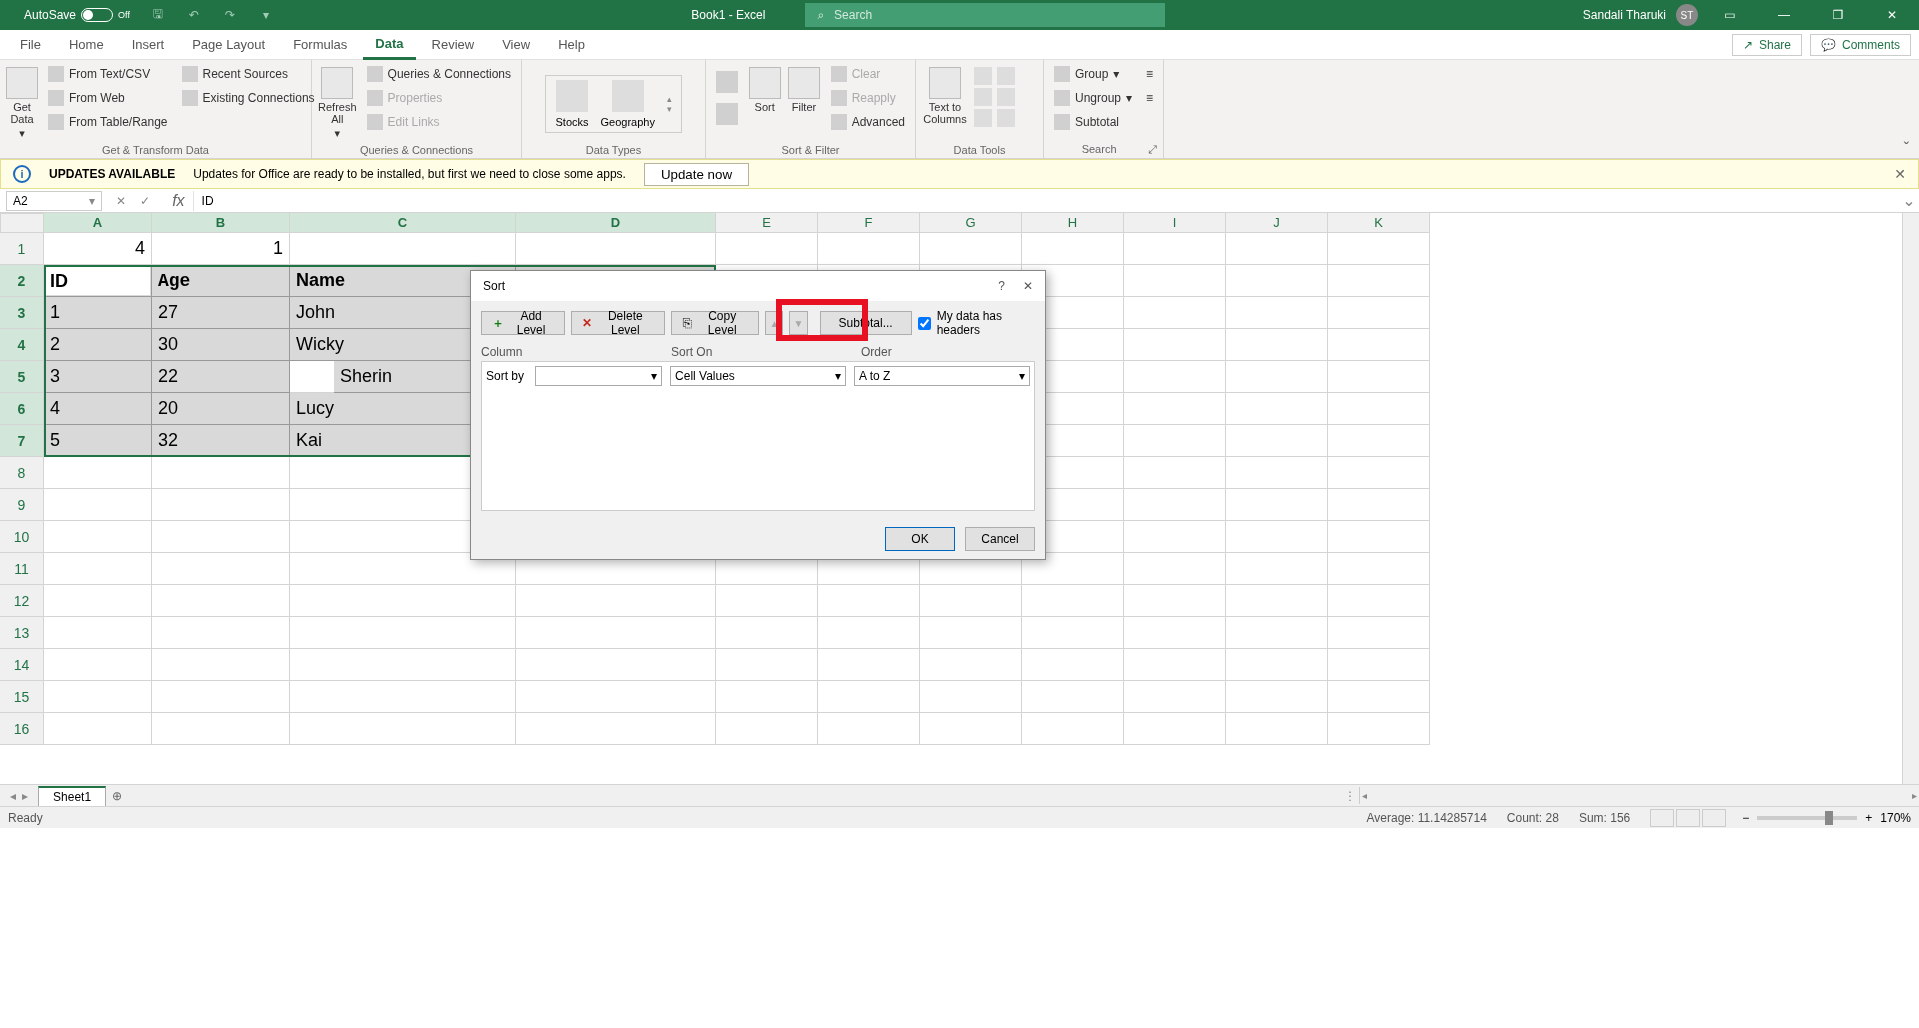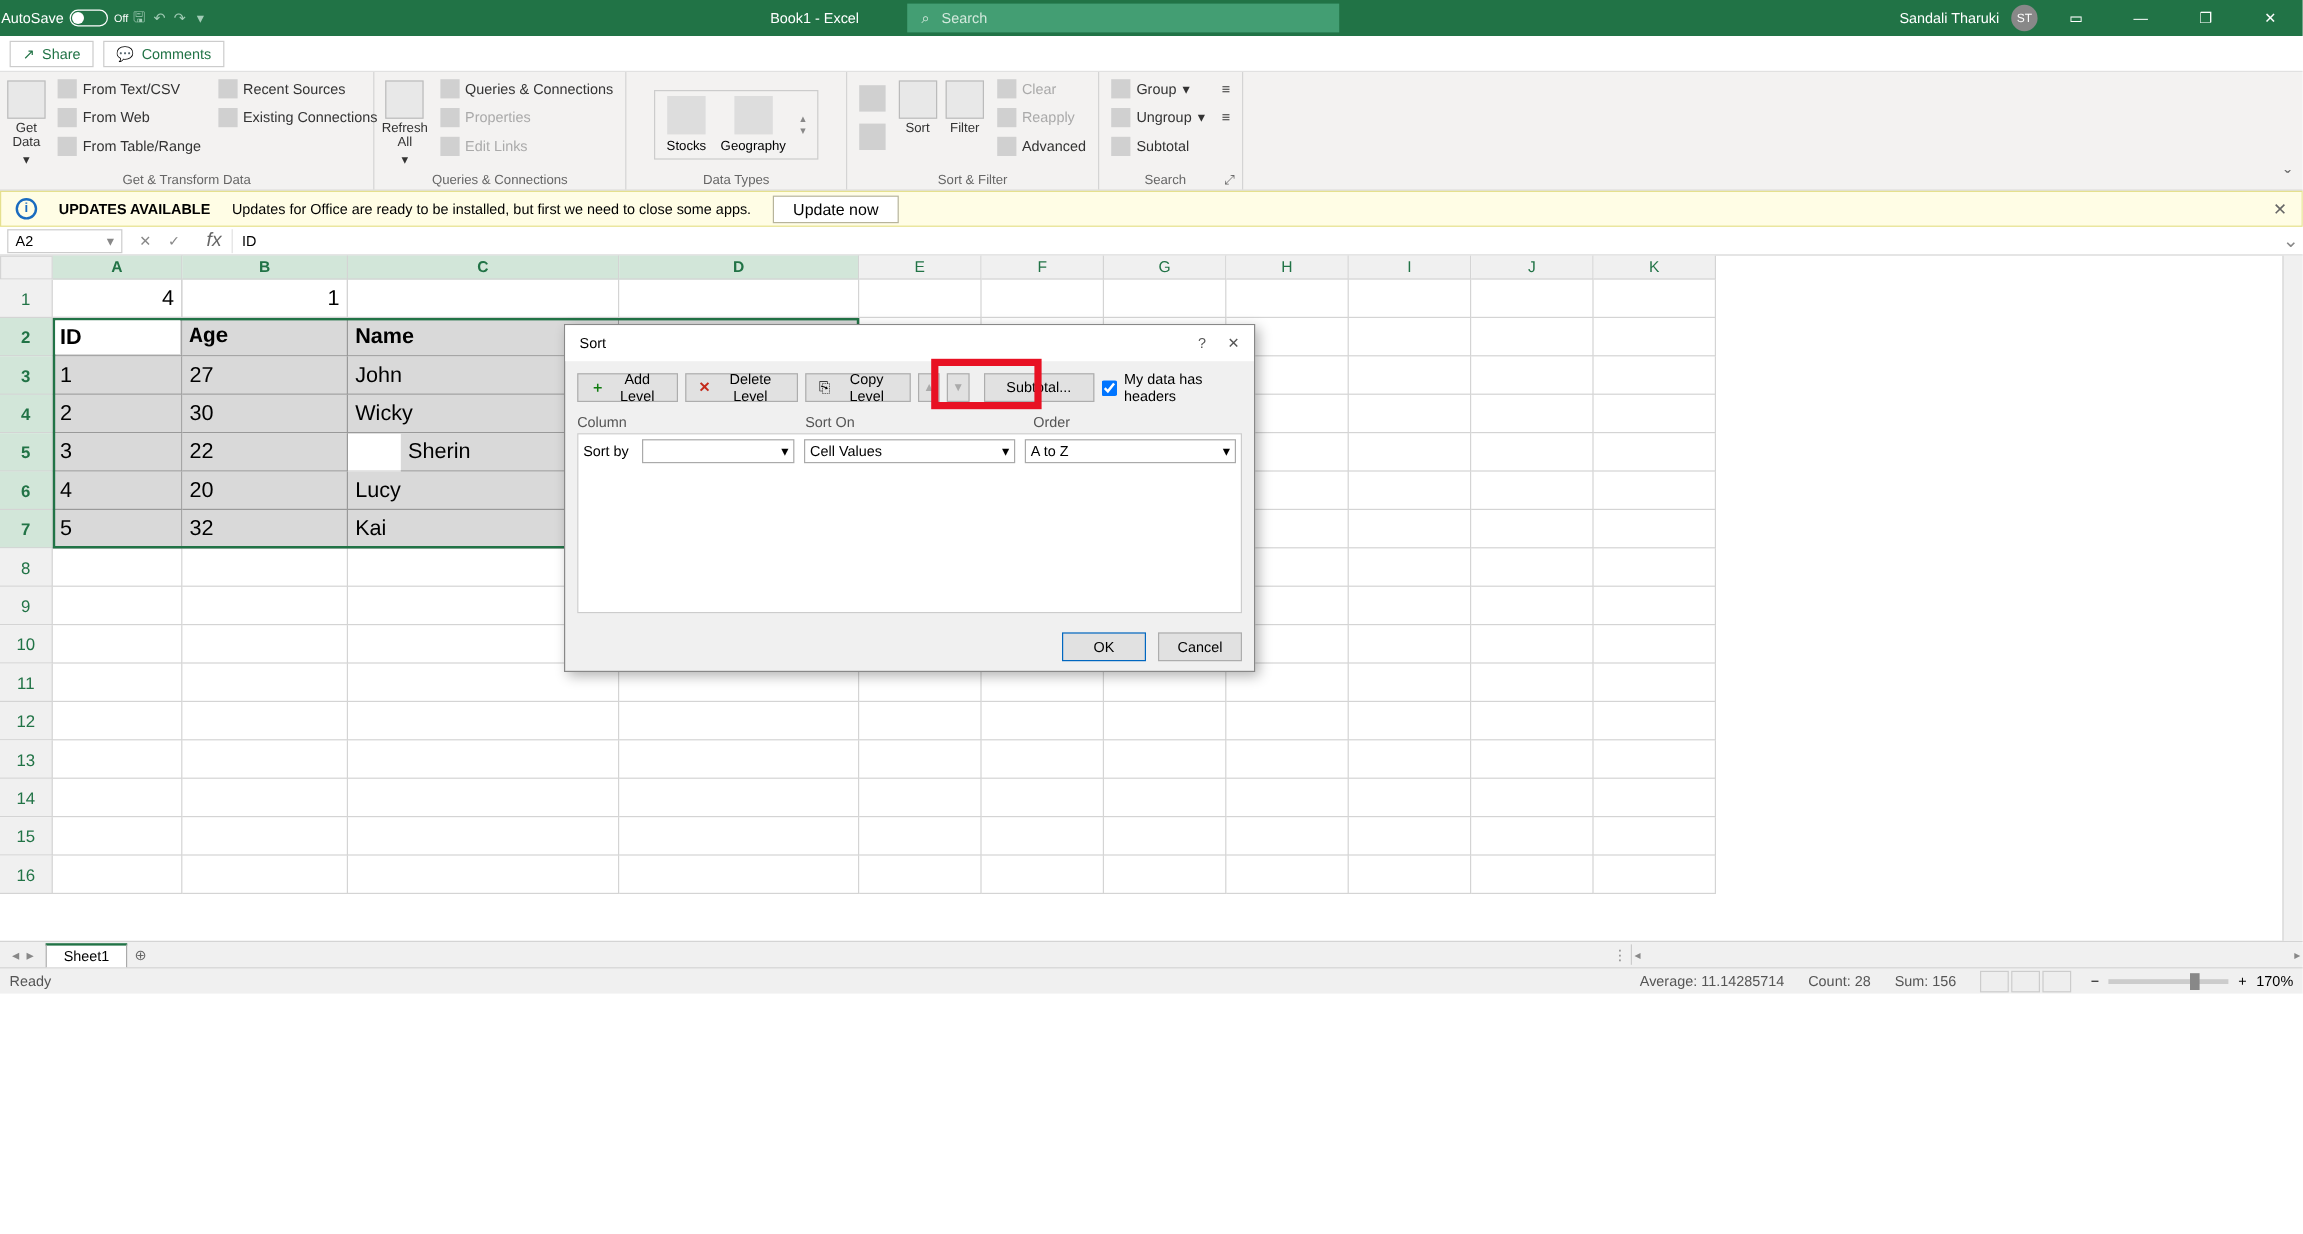--- a/index.html
+++ b/index.html
@@ -1,20 +1,20 @@
 <!DOCTYPE html>
 <html><head>
   <meta charset="utf-8">
   <style>
     * { margin: 0; padding: 0; box-sizing: border-box; font-family: "Segoe UI", Tahoma, sans-serif; }
     body { background: #fff; width: 1919px; height: 1028px; overflow: hidden; position: relative; }
     
     
     .titlebar { background: #217346; height: 30px; display: flex; align-items: center; color: #fff; font-size: 12px; }
-    .titlebar-left { display: flex; align-items: center; gap: 1px; padding-left: 1px; }
+    .titlebar-left { display: flex; align-items: center; gap: 20px; padding-left: 24px; }
     .autosave { display: flex; align-items: center; gap: 5px; }
     .autosave-toggle { width: 32px; height: 14px; border: 1px solid #fff; border-radius: 7px; position: relative; display: inline-block; }
     .autosave-toggle::after { content: ''; width: 10px; height: 10px; background: #fff; border-radius: 50%; position: absolute; left: 1px; top: 1px; }
     .qat-icon { width: 16px; height: 16px; display: flex; align-items: center; justify-content: center; color: #a2ccb6; }
     .titlebar-center { flex: 1; display: flex; align-items: center; justify-content: center; gap: 40px; }
     .doc-title { color: #fff; }
     .search-box { background: #439e73; height: 24px; width: 360px; display: flex; align-items: center; padding: 0 12px; gap: 10px; color: #d3e9dd; }
     .titlebar-right { display: flex; align-items: center; gap: 10px; padding-right: 5px; }
     .user-initials { background: #888; width: 22px; height: 22px; border-radius: 50%; display: flex; align-items: center; justify-content: center; font-size: 10px; }
     .win-btn { width: 44px; height: 30px; display: flex; align-items: center; justify-content: center; color: #fff; }
@@ -136,20 +136,31 @@
     <span>Sandali Tharuki</span>
     <span class="user-initials">ST</span>
     <span class="win-btn">▭</span>
     <span class="win-btn">—</span>
     <span class="win-btn">❐</span>
     <span class="win-btn">✕</span>
   </div>
 </div>
 
 <div class="tabs-row">
+  <div class="tabs-left">
+    <div class="tab">File</div>
+    <div class="tab">Home</div>
+    <div class="tab">Insert</div>
+    <div class="tab">Page Layout</div>
+    <div class="tab">Formulas</div>
+    <div class="tab active">Data</div>
+    <div class="tab">Review</div>
+    <div class="tab">View</div>
+    <div class="tab">Help</div>
+  </div>
   <div class="tabs-right">
     <div class="share-btn">
         <span>↗</span>
         <span>Share</span>
       </div>
     <div class="comments-btn">
         <span>💬</span>
         <span>Comments</span>
       </div>
   </div>
@@ -265,20 +276,37 @@
           </div>
         <div class="ribbon-smallbtn">
             <span class="sicon"></span>
             <span>Advanced</span>
           </div>
       </div>
     </div>
     <div class="ribbon-group-label">Sort &amp; Filter</div>
   </div>
 
+  <div class="ribbon-group" style="width:128px">
+    <div class="ribbon-group-content">
+      <div class="ribbon-bigbtn">
+          <div class="icon"></div>
+          <span>Text to Columns</span>
+        </div>
+      <div style="display:grid;grid-template-columns:repeat(2,20px);gap:3px;padding-top:4px">
+        <span class="sicon" style="width:18px;height:18px;background:#ddd"></span>
+        <span class="sicon" style="width:18px;height:18px;background:#ddd"></span>
+        <span class="sicon" style="width:18px;height:18px;background:#ddd"></span>
+        <span class="sicon" style="width:18px;height:18px;background:#ddd"></span>
+        <span class="sicon" style="width:18px;height:18px;background:#ddd"></span>
+        <span class="sicon" style="width:18px;height:18px;background:#ddd"></span>
+      </div>
+    </div>
+    <div class="ribbon-group-label">Data Tools</div>
+  </div>
 
 
   <div class="ribbon-group" style="width:120px">
     <div class="ribbon-group-content">
       <div class="ribbon-smallbtns">
         <div class="ribbon-smallbtn"><span class="sicon"></span><span>Group</span> ▾</div>
         <div class="ribbon-smallbtn"><span class="sicon"></span><span>Ungroup</span> ▾</div>
         <div class="ribbon-smallbtn">
             <span class="sicon"></span>
             <span>Subtotal</span>

